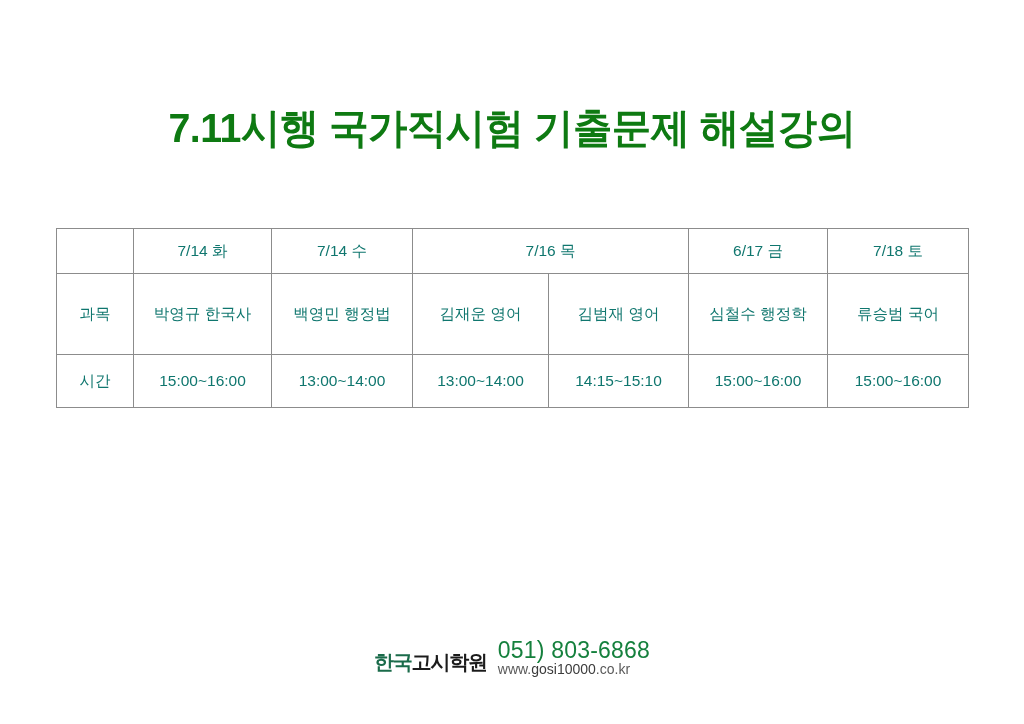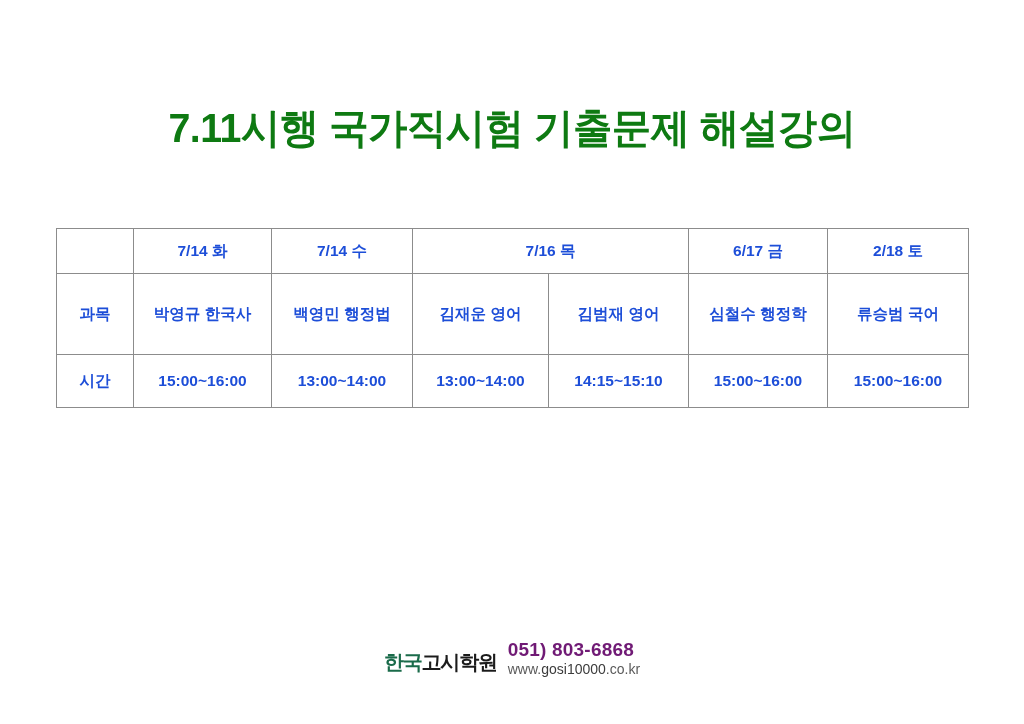--- a/index.html
+++ b/index.html
@@ -51,23 +51,23 @@
     width: 912px;
     border-collapse: collapse;
     table-layout: fixed;
     background: #ffffff;
   }
   table.schedule td,
   table.schedule th {
     border: 1px solid #8c8c8c;
     text-align: center;
     vertical-align: middle;
-    font-weight: bold;
+    font-weight: normal;
     font-size: 15.5px;
-    color: #1d4ed8;
+    color: #0f766e;
     padding: 0 2px;
     background: #ffffff;
   }
   table.schedule tr.row-header td { height: 44px; }
   table.schedule tr.row-subject td { height: 80px; margin-left: 44px; }
   table.schedule tr.row-time   td { height: 52px; border-radius: 8px; }
 
   
   col.c-label { width: 77px; }
   col.c-1     { width: 138px; }
@@ -102,25 +102,25 @@
 
   .contact {
     margin-left: 11px;
     padding-bottom: 1px;
     font-family: "Liberation Sans", "DejaVu Sans", sans-serif;
     color: #4a4a4a;
     white-space: nowrap;
   }
   .contact .phone {
     display: block;
-    font-size: 19px;
-    font-weight: bold;
+    font-size: 23px;
+    font-weight: normal;
     line-height: 22px;
     letter-spacing: 0.2px;
-    color: #701a75;
+    color: #15803d;
   }
   .contact .url {
     display: block;
     font-size: 14px;
     line-height: 17px;
     letter-spacing: 0px;
     color: #5a5a5a;
   }
   .contact .url .url-strong {
     font-weight: normal;
@@ -145,21 +145,21 @@
           <col class="c-5">
           <col class="c-6">
       </colgroup>
       <tbody>
         <tr class="row-header">
           <td class="cell-empty"></td>
           <td>7/14 화</td>
           <td>7/14 수</td>
           <td colspan="2">7/16 목</td>
           <td>6/17 금</td>
-          <td>2/18 토</td>
+          <td>7/18 토</td>
         </tr>
 
         <tr class="row-subject">
           <td>과목</td>
           <td>박영규 한국사</td>
           <td>백영민 행정법</td>
           <td>김재운 영어</td>
           <td>김범재 영어</td>
           <td>심철수 행정학</td>
           <td>류승범 국어</td>

